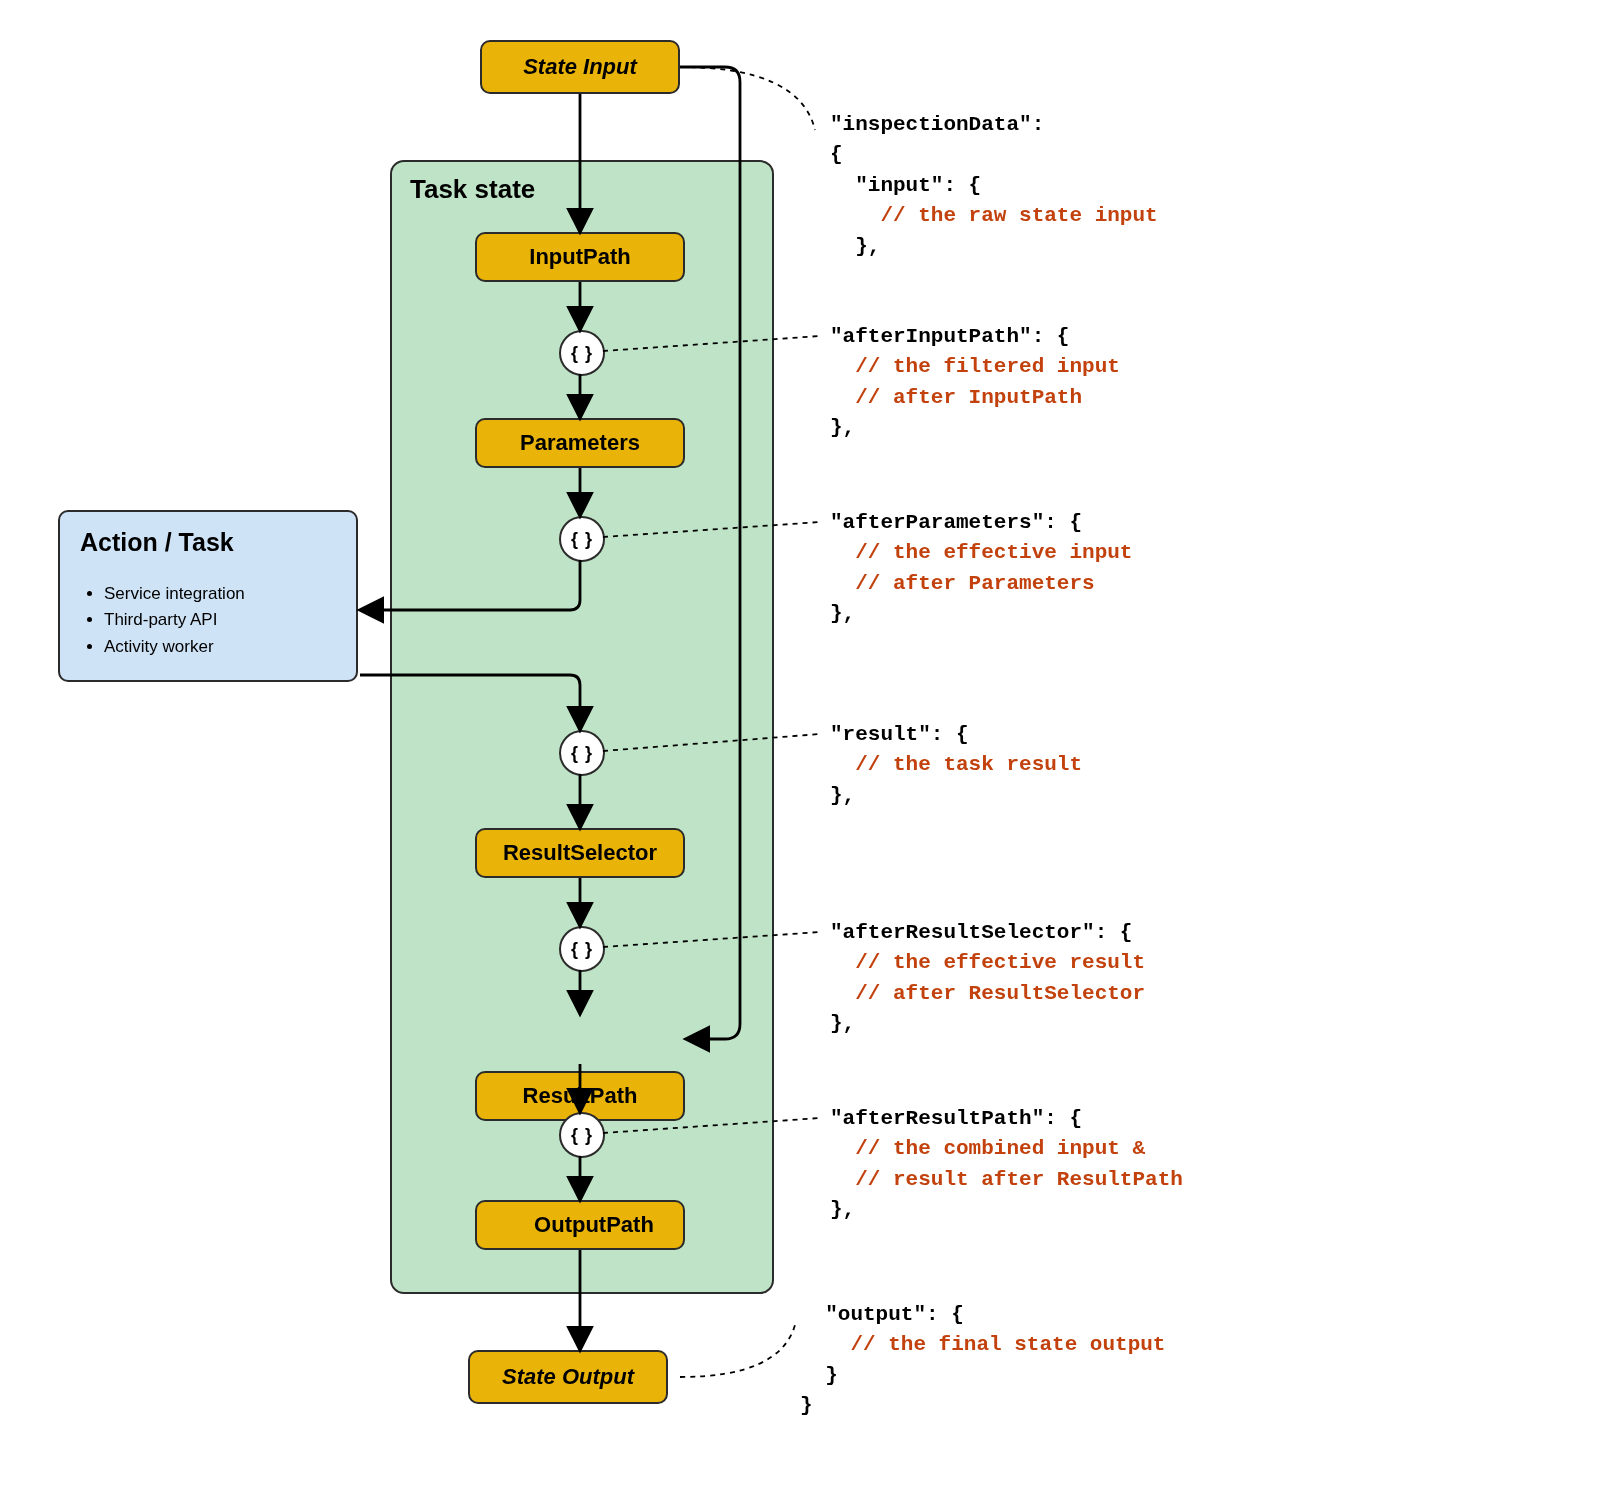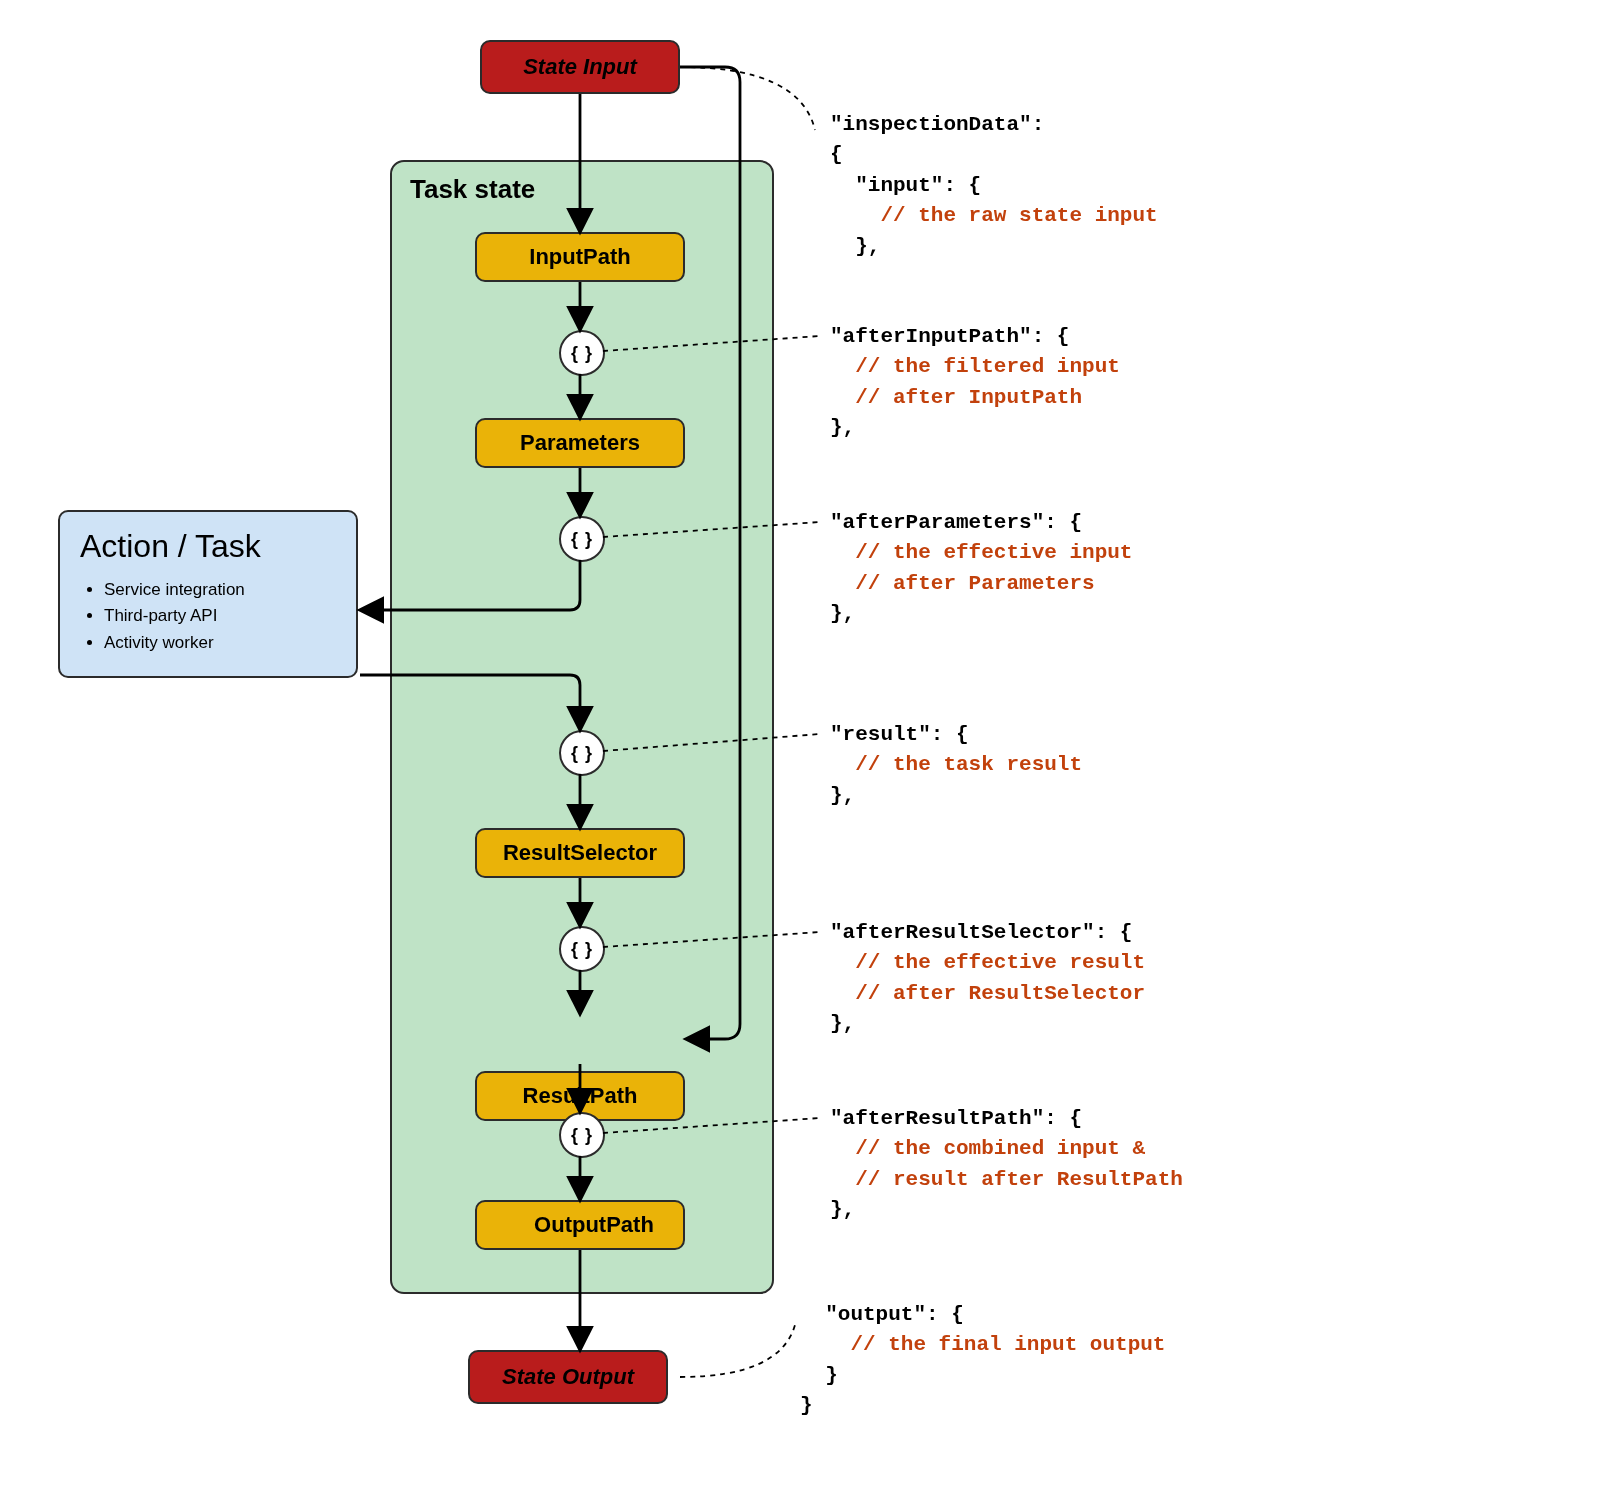--- a/index.html
+++ b/index.html
@@ -17,21 +17,21 @@
     position: absolute;
     display: flex;
     align-items: center;
     justify-content: center;
     font-weight: 700;
     font-size: 22px;
     border-radius: 10px;
     box-sizing: border-box;
   }
   .state-io {
-    background: #b91c1c;
+    background: #eab308;
     border: 2px solid #2b2b2b;
     font-style: italic;
     width: 200px;
     height: 54px;
   }
   .stage {
     background: #eab308;
     border: 2px solid #2b2b2b;
     width: 210px;
     height: 50px;
@@ -58,23 +58,23 @@
     background: #cfe3f6;
     border: 2px solid #2b2b2b;
     border-radius: 10px;
     width: 300px;
     padding: 16px 20px 20px 20px;
     left: 18px;
     top: 470px;
     box-sizing: border-box;
   }
   .action-title {
-    font-weight: 400;
-    font-size: 32px;
-    margin-bottom: 12px;
+    font-weight: 700;
+    font-size: 25px;
+    margin-bottom: 24px;
   }
   .action-box ul {
     margin: 0;
     padding-left: 24px;
     font-size: 17px;
     line-height: 1.55;
   }
   .circle {
     position: absolute;
     width: 42px;
@@ -215,21 +215,21 @@
 
   <div class="code-col" style="top:1064px;">
     <span class="code-line">"afterResultPath": {</span>
     <span class="code-line red">  // the combined input &amp;</span>
     <span class="code-line red">  // result after ResultPath</span>
     <span class="code-line">},</span>
   </div>
 
   <div class="code-col" style="top:1260px; left:760px;">
     <span class="code-line">  "output": {</span>
-    <span class="code-line red">    // the final input output</span>
+    <span class="code-line red">    // the final state output</span>
     <span class="code-line">  }</span>
     <span class="code-line">}</span>
   </div>
 
   <svg class="overlay" viewBox="0 0 1520 1420">
     <defs>
       <marker id="ah" markerWidth="10" markerHeight="10" refX="8" refY="5" orient="auto">
         <path d="M0,0 L10,5 L0,10 z" class="arrow-head"></path>
       </marker>
     </defs>

